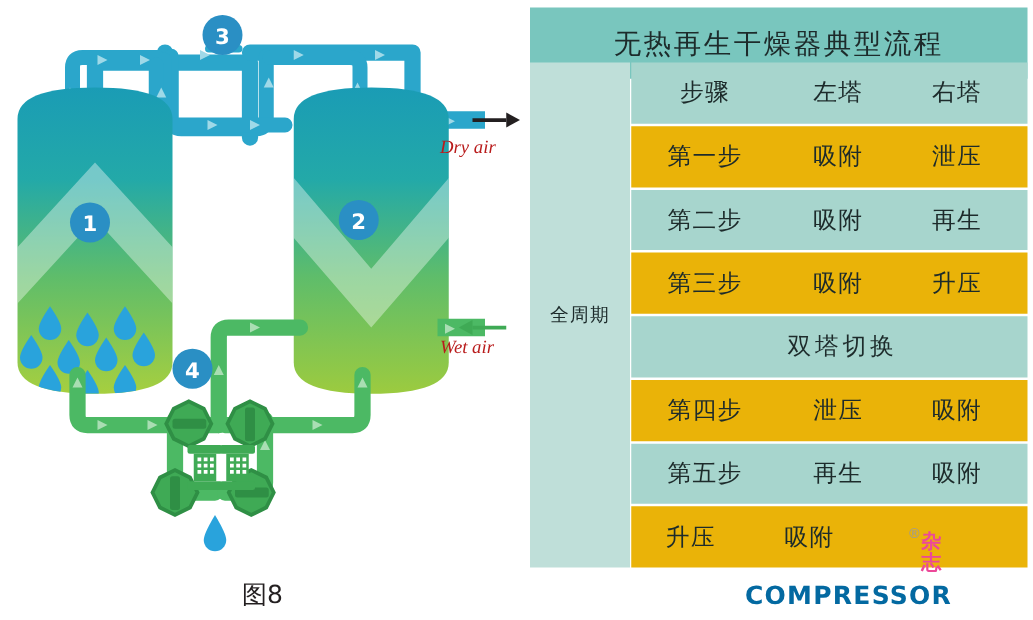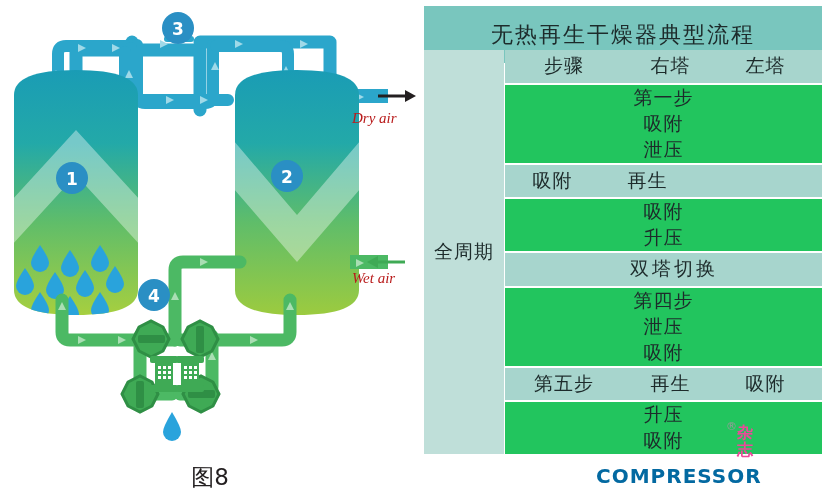--- a/index.html
+++ b/index.html
@@ -33,21 +33,21 @@
   }
   #label-dry-air { left: 352px; top: 110px; }
   #label-wet-air { left: 352px; top: 270px; }
 
   #figure-caption {
     position: absolute;
     left: 0; top: 462px;
     width: 420px;
     text-align: center;
     font-family: "DejaVu Sans", sans-serif;
-    font-size: 23px;
+    font-size: 20px;
     color: #231f20;
     letter-spacing: 0px;
   }
 
   
   #table-panel {
     position: absolute;
     left: 424px; top: 6px;
     width: 398px;
     height: 448px;
@@ -70,42 +70,42 @@
     height: 404px;
     display: flex;
   }
   #cycle-col {
     width: 80px;
     background: #bfdfd9;
     display: flex;
     align-items: center;
     justify-content: center;
     font-family: "DejaVu Sans", sans-serif;
-    font-size: 19px;
+    font-size: 15px;
     color: #1d2b2b;
     letter-spacing: 1px;
   }
   #rows-col {
     flex: 1;
     margin-left: 1px;
     display: flex;
     flex-direction: column;
   }
   .trow {
     flex: 1;
     display: flex;
     align-items: center;
     margin-bottom: 2px;
     font-family: "DejaVu Sans", sans-serif;
     font-size: 19px;
     color: #1d2b2b;
     letter-spacing: 1px;
   }
   .trow:last-child { margin-bottom: 0; }
-  .trow.shade-light { background: #22c55e; flex-direction: column; }
+  .trow.shade-light { background: #eab308; }
   .trow.shade-dark  { background: #a7d5cd; }
   .trow.merged {
     justify-content: flex-end;
     padding-left: 21px;
   }
   .cell-step { width: 118px; text-align: center; }
   .cell-tower { width: 95px; text-align: center; }
   .cell-merged { text-align: center; width: 100%; letter-spacing: 3px; }
 
   
@@ -379,36 +379,38 @@
 <div id="table-panel">
   <div id="table-title">无热再生干燥器典型流程</div>
 
   <div id="table-body">
     <div id="cycle-col">全周期</div>
 
     <div id="rows-col">
 
       <div class="trow shade-dark">
         <span class="cell-step">步骤</span>
+        <span class="cell-tower">左塔</span>
         <span class="cell-tower">右塔</span>
-        <span class="cell-tower">左塔</span>
       </div>
 
       <div class="trow shade-light">
         <span class="cell-step">第一步</span>
         <span class="cell-tower">吸附</span>
         <span class="cell-tower">泄压</span>
       </div>
 
       <div class="trow shade-dark">
+        <span class="cell-step">第二步</span>
         <span class="cell-tower">吸附</span>
         <span class="cell-tower">再生</span>
       </div>
 
       <div class="trow shade-light">
+        <span class="cell-step">第三步</span>
         <span class="cell-tower">吸附</span>
         <span class="cell-tower">升压</span>
       </div>
 
       <div class="trow shade-dark merged">
         <span class="cell-merged">双塔切换</span>
       </div>
 
       <div class="trow shade-light">
         <span class="cell-step">第四步</span>

